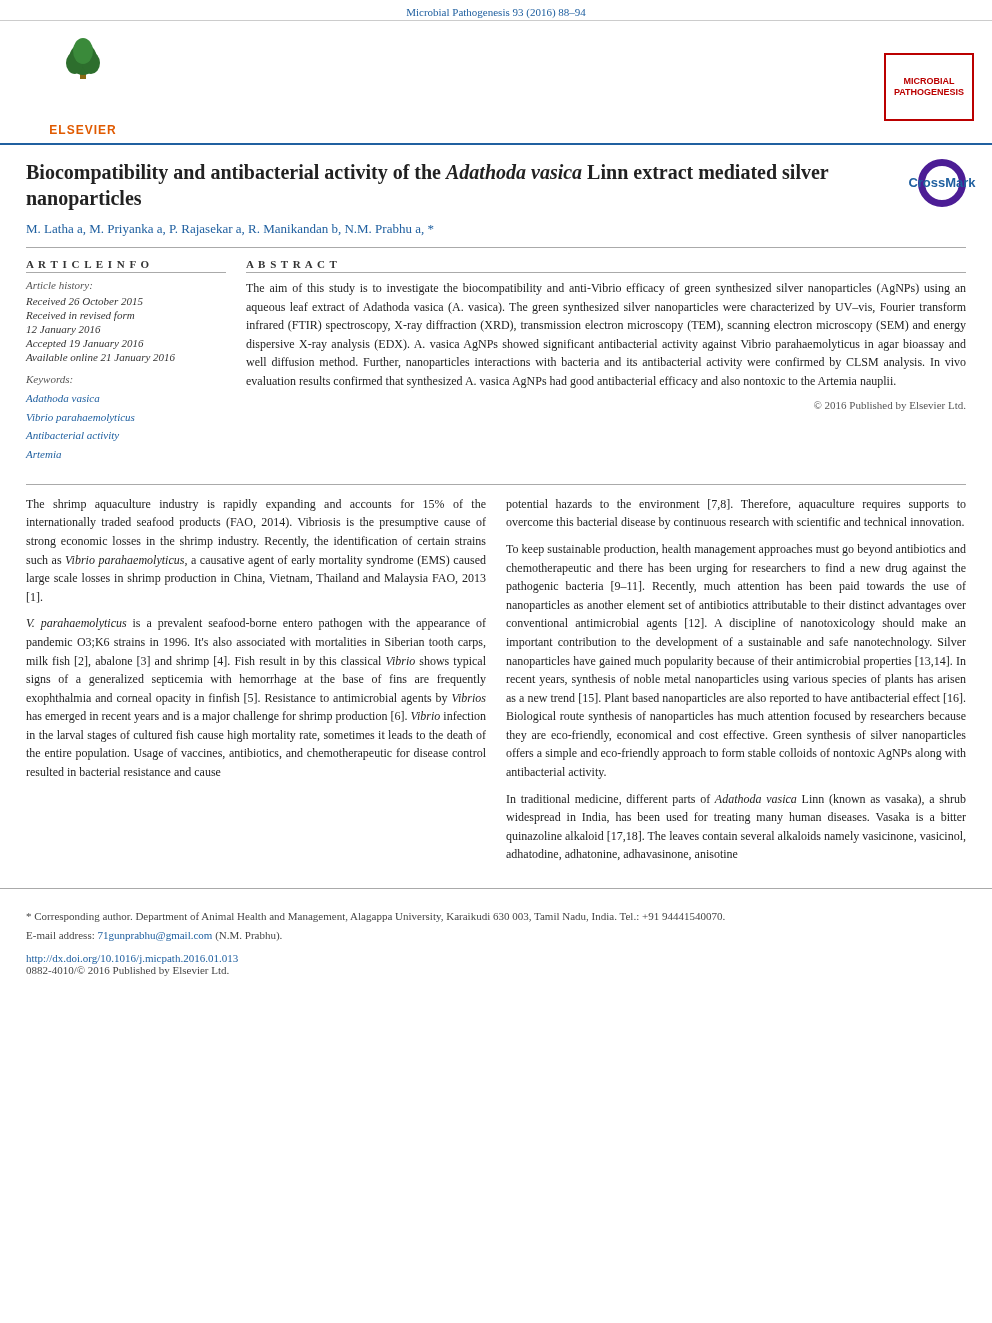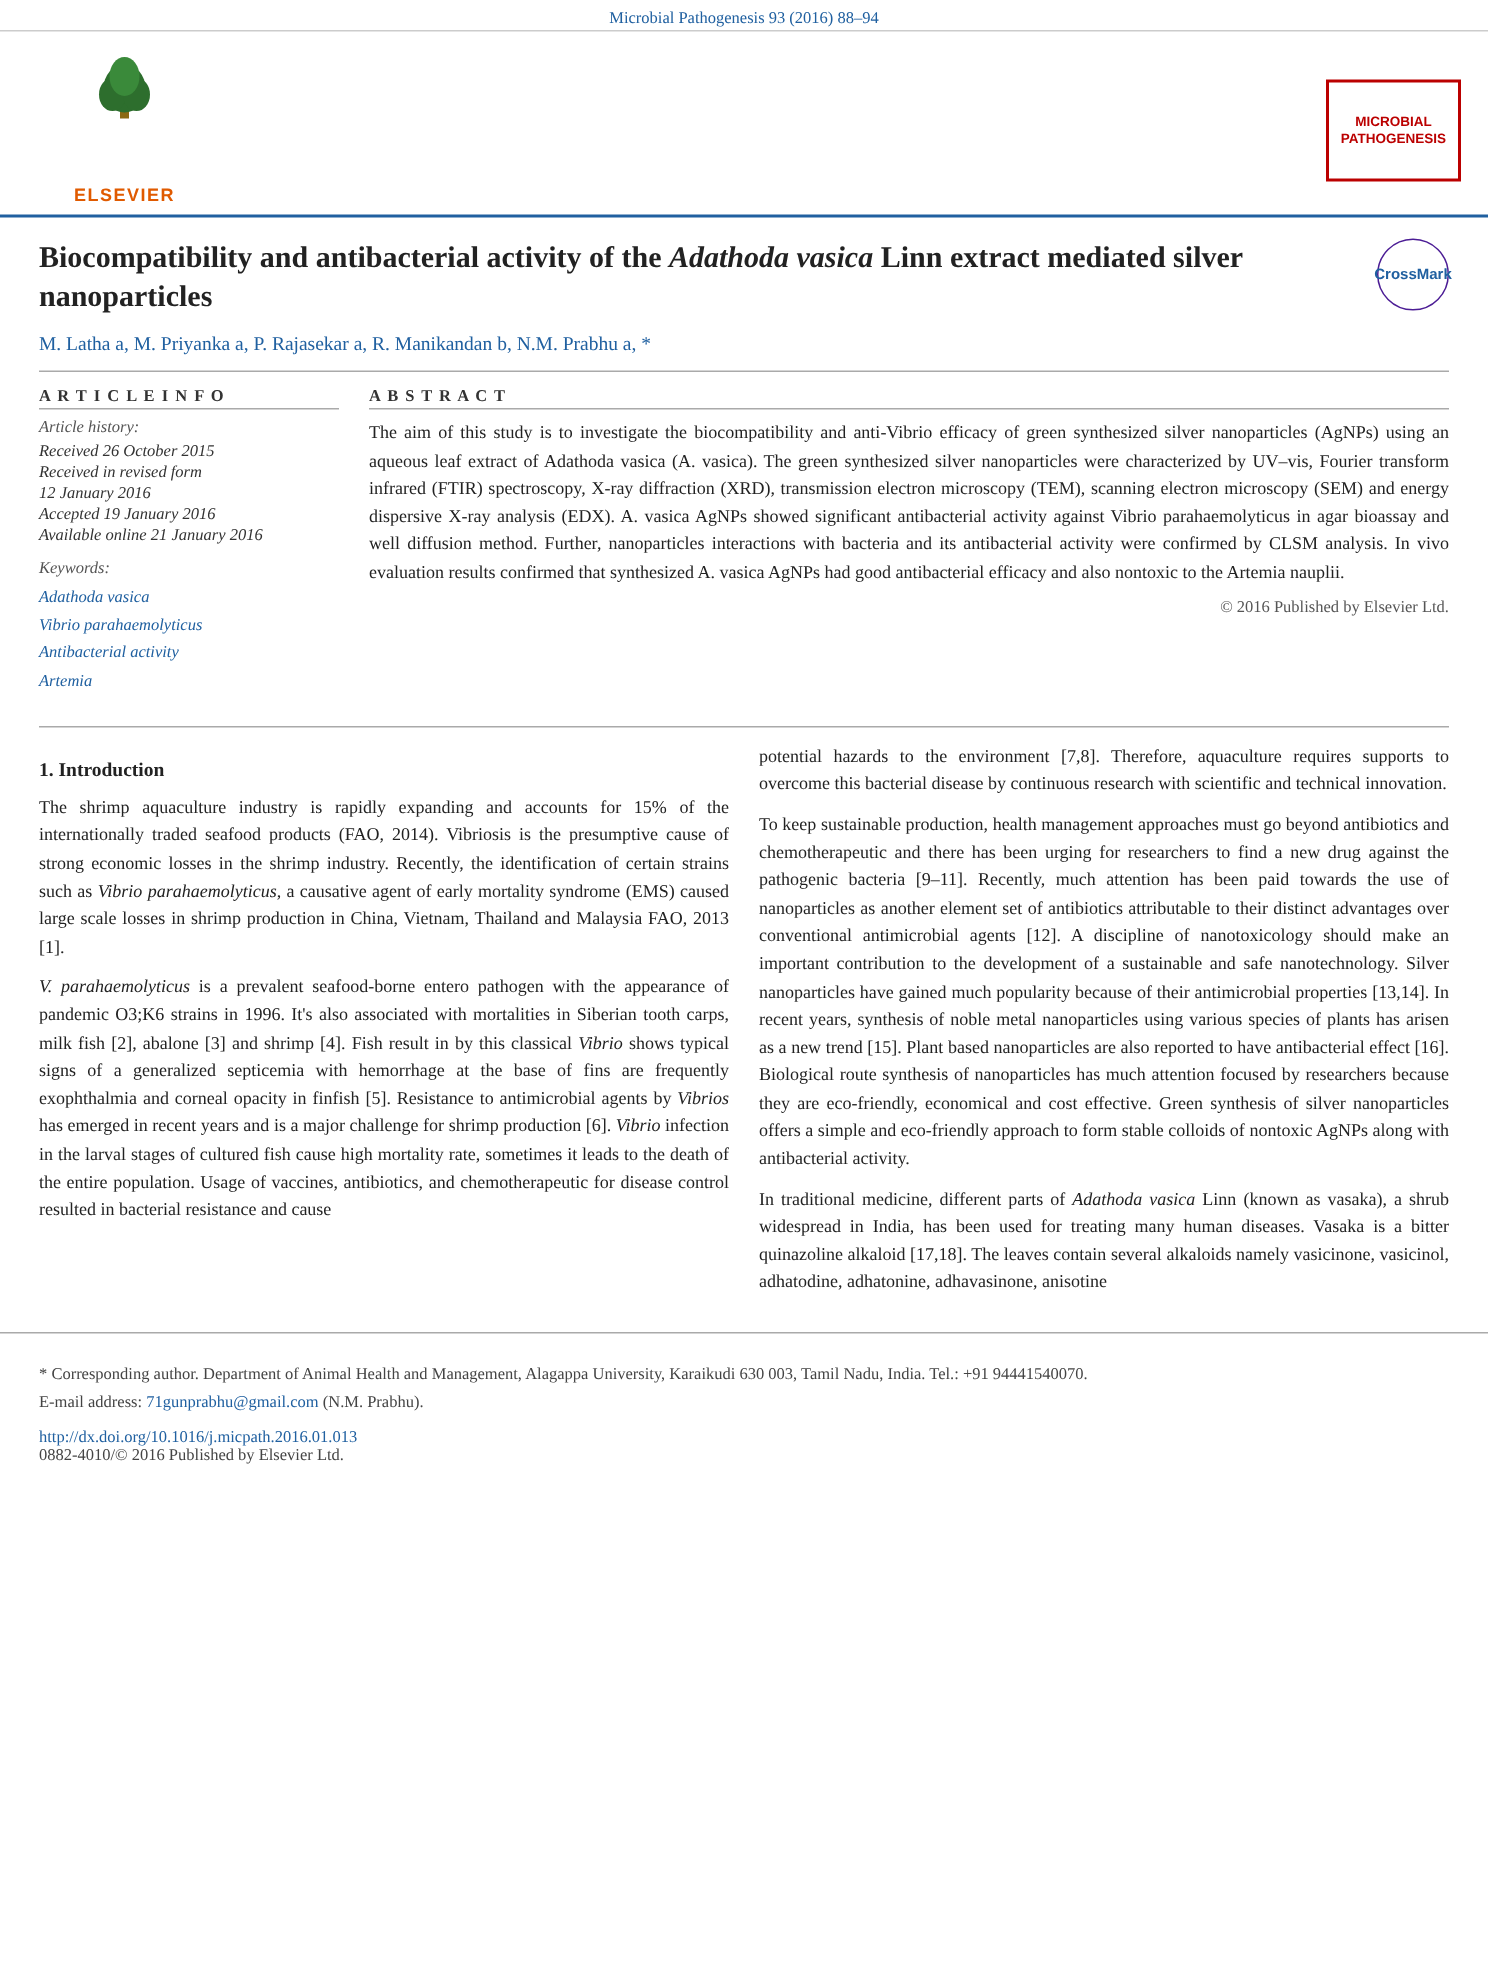--- a/index.html
+++ b/index.html
@@ -123,26 +123,26 @@
     }
     .article-title em {
       font-style: italic;
     }
     .crossmark {
       position: absolute;
       right: 0;
       top: 0;
       width: 48px;
       height: 48px;
-      border: 1px solid #4c1d95;
+      border: 7px solid #4c1d95;
       border-radius: 50%;
       display: flex;
       align-items: center;
       justify-content: center;
-      font-size: 10px;
+      font-size: 13px;
       font-family: Arial, sans-serif;
       color: #2060a0;
       font-weight: bold;
       text-align: center;
       line-height: 1.1;
       background: #fff;
     }
     .authors {
       font-size: 13px;
       color: #2060a0;
@@ -361,21 +361,20 @@
         <div class="copyright-line">© 2016 Published by Elsevier Ltd.</div>
       </div>
     </div>
   </div>
 
   <hr class="section-divider">
 
   <div class="body-two-col">
 
     <div class="body-col">
-      <div class="section-heading">1. Introduction</div>
       <p class="body-text">
         The shrimp aquaculture industry is rapidly expanding and accounts for 15% of the internationally traded seafood products (FAO, 2014). Vibriosis is the presumptive cause of strong economic losses in the shrimp industry. Recently, the identification of certain strains such as <em>Vibrio parahaemolyticus</em>, a causative agent of early mortality syndrome (EMS) caused large scale losses in shrimp production in China, Vietnam, Thailand and Malaysia FAO, 2013 [1].
       </p>
       <p class="body-text">
         <em>V. parahaemolyticus</em> is a prevalent seafood-borne entero pathogen with the appearance of pandemic O3;K6 strains in 1996. It's also associated with mortalities in Siberian tooth carps, milk fish [2], abalone [3] and shrimp [4]. Fish result in by this classical <em>Vibrio</em> shows typical signs of a generalized septicemia with hemorrhage at the base of fins are frequently exophthalmia and corneal opacity in finfish [5]. Resistance to antimicrobial agents by <em>Vibrios</em> has emerged in recent years and is a major challenge for shrimp production [6]. <em>Vibrio</em> infection in the larval stages of cultured fish cause high mortality rate, sometimes it leads to the death of the entire population. Usage of vaccines, antibiotics, and chemotherapeutic for disease control resulted in bacterial resistance and cause
       </p>
     </div>
 
     <div class="body-col">
       <p class="body-text">

